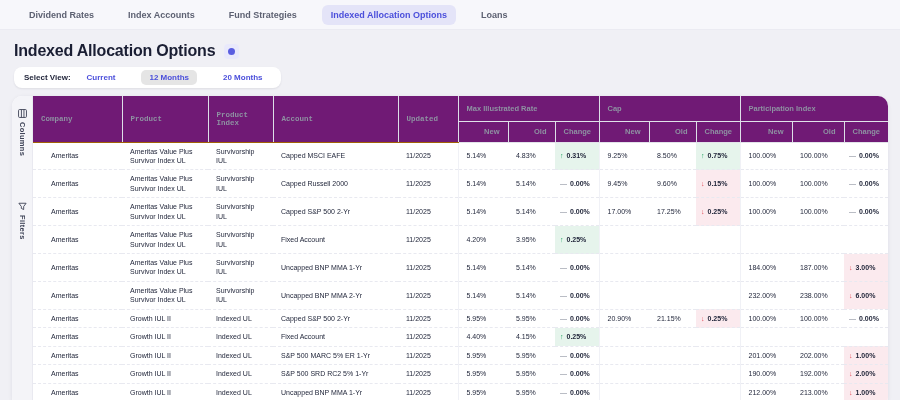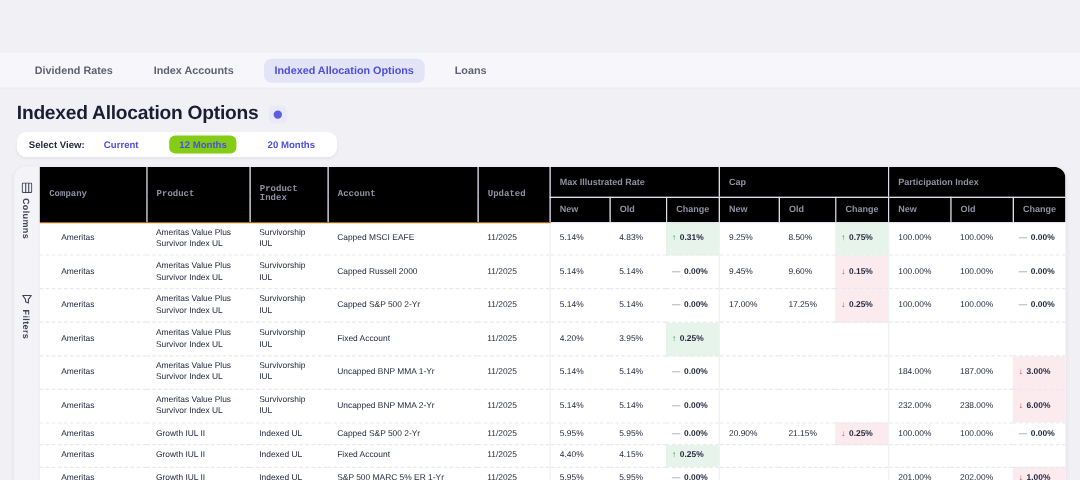--- a/index.html
+++ b/index.html
@@ -1,56 +1,56 @@
 <!DOCTYPE html>
 <html><head>
 <meta charset="utf-8">
 <style>
   * { box-sizing: border-box; margin: 0; padding: 0; }
   html, body { width: 900px; height: 400px; overflow: hidden; }
   body { background:#f0f0f5; font-family:"Liberation Sans", sans-serif; }
 
   
   .tabbar { display:flex; align-items:center; gap:16px; padding:0 20px; height:30px;
-            background:#f7f7fb; border-bottom:1px solid #ebebf2;margin-top:44px; }
+            background:#f7f7fb; border-bottom:1px solid #ebebf2; }
   .tab { font-size:9px; font-weight:700; color:#5d6172; padding:5px 9px; border-radius:6px; cursor:pointer; white-space:nowrap; }
   .tab.active { color:#4b4fdb; background:#e4e4f8; }
 
   .content { padding:10px 12px 0 12px; }
   .page-head { display:flex; align-items:center; gap:9px; margin:2px 0 6px 2px; }
   .page-title { font-size:16px; font-weight:700; color:#1a1e33; letter-spacing:-0.2px; }
   .title-icon { width:15px; height:15px; border-radius:4px; background:#e9e9fb;
                 display:flex; align-items:center; justify-content:center; cursor:pointer; }
   .title-icon .dot { width:7px; height:7px; border-radius:50%; background:#5a5ee0; }
 
   .view-bar { display:inline-flex; align-items:center; gap:8px; background:#ffffff; border-radius:8px;
               padding:3px 10px; box-shadow:0 1px 2px rgba(30,30,60,.09); margin-left:2px; }
   .view-label { font-size:8px; font-weight:700; color:#23273c; }
   .view-opt { font-size:8px; font-weight:700; color:#4b4fdb; padding:3px 8px; border-radius:5px; cursor:pointer; white-space:nowrap; }
-  .view-opt.active { background:#84cc16;text-align:right; }
+  .view-opt.active { background:#e5e5e5;text-align:right; }
 
   
   .card { margin-top:8px; display:flex; background:#fff; border-radius:10px;
           box-shadow:0 1px 4px rgba(30,30,60,.08); height:311px; overflow:hidden; }
   .side-strip { width:21px; flex:0 0 21px; background:#f4f4f8; border-right:1px solid #e9e9f0;
                 display:flex; flex-direction:column; align-items:center; padding-top:8px; }
   .side-btn { display:flex; flex-direction:column; align-items:center; gap:4px; padding:5px 0; cursor:pointer; }
   .side-btn + .side-btn { margin-top:36px; }
   .side-btn .lbl { writing-mode:vertical-rl; font-size:7.5px; font-weight:700; color:#3e4357; letter-spacing:.3px; }
   .side-btn svg { width:9px; height:9px; display:block; }
 
   .grid-wrap { flex:1; overflow:hidden; }
   table { border-collapse:collapse; table-layout:fixed; width:855px; }
-  thead th { background:#000000; color:#8e92a2; font-size:7.5px; font-weight:700;
+  thead th { background:#701a75; color:#8e92a2; font-size:7.5px; font-weight:700;
              text-align:left; padding:0 8px; cursor:pointer; }
   th.maincol { vertical-align:middle; height:46px; border-bottom:1px solid #a16207;font-family:Liberation Mono, monospace; }
   th.bl { border-left:1px solid #dddfe8; }
   th.group { height:23px; vertical-align:middle; border-left:1px solid #dddfe8; border-bottom:1px solid #e0e2ea; }
   th.group.last { border-right:1px solid #dddfe8; }
-  th.sub { height:19px; vertical-align:middle; border-left:1px solid #dddfe8; border-bottom:1px solid #e2e3ea; }
+  th.sub { height:19px; vertical-align:middle; border-left:1px solid #dddfe8; border-bottom:1px solid #e2e3ea;text-align:right; }
   th.sub.last { border-right:1px solid #dddfe8; }
 
   tbody td { font-size:7px; color:#23283c; padding:4px 8px; border-bottom:1px dashed #e8e9f0;
              vertical-align:middle; line-height:1.35; }
   td.company { padding-left:18px; }
   td.gb { border-right:1px solid #f0f1f6; }
   td.chg { font-weight:700; padding-left:5px; padding-right:3px; white-space:nowrap; }
   td.chg .arr { margin-right:3px; font-weight:700; }
   td.chg.up { background:#e6f4ec; }
   td.chg.up .arr { color:#1ca15c; }
@@ -58,20 +58,21 @@
   td.chg.down .arr { color:#e04a55; }
   td.chg .arr.flat { color:#7c8090; font-weight:400; }
   td.chg .chv { color:#23283c; }
 </style>
 </head>
 <body>
 
 <div class="tabbar">
     <div class="tab">Dividend Rates</div>
     <div class="tab">Index Accounts</div>
+    <div class="tab">Fund Strategies</div>
     <div class="tab active">Indexed Allocation Options</div>
     <div class="tab">Loans</div>
   </div>
 
 <div class="content">
   <div class="page-head">
     <div class="page-title">Indexed Allocation Options</div>
     <div class="title-icon">
         <div class="dot"></div>
       </div>

